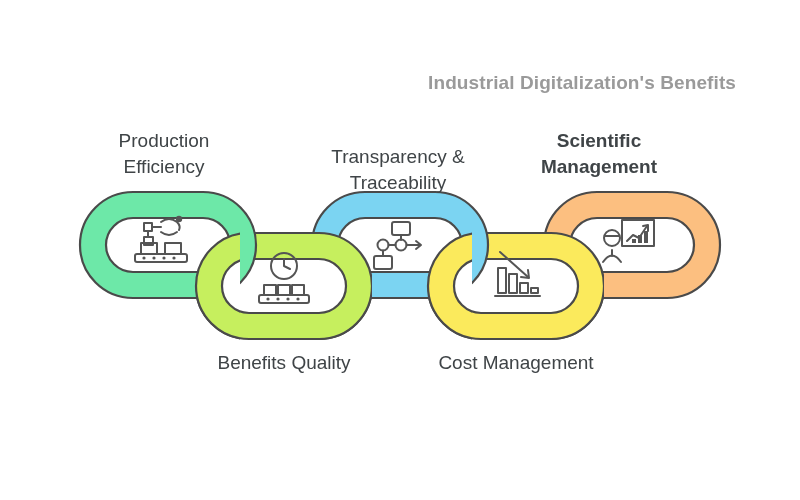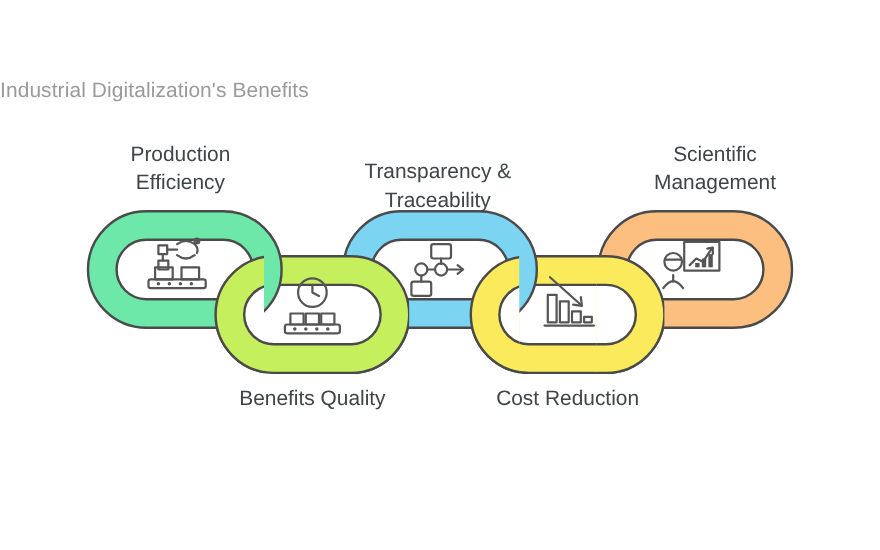--- a/index.html
+++ b/index.html
@@ -18,37 +18,37 @@
     position: absolute;
     left: 0; top: 0;
     width: 800px;
     height: 500px;
   }
   .diagram-title {
     position: absolute;
     left: 0;
     top: 72px;
     width: 736px;
-    text-align: left;
+    text-align: right;
     font-size: 19px;
-    font-weight: 400;
+    font-weight: 700;
     color: #9a9a9a;
     letter-spacing: 0.1px;
   }
   .link-label {
     position: absolute;
     text-align: center;
     font-size: 19px;
     color: #3f4447;
     line-height: 1.35;
     white-space: pre-line;
   }
   .label-top-1 { left: 64px;  top: 128px; width: 200px; text-align: center; }
   .label-top-3 { left: 298px; top: 144px; width: 200px; }
-  .label-top-5 { left: 550px; top: 128px; width: 200px; }
+  .label-top-5 { left: 499px; top: 128px; width: 200px; font-weight: bold; }
   .label-bot-2 { left: 184px; top: 350px; width: 200px; }
   .label-bot-4 { left: 416px; top: 350px; width: 200px; }
 </style>
 </head>
 <body>
 
 <div class="diagram-title">Industrial Digitalization's Benefits</div>
 
 <svg id="canvas" viewBox="0 0 800 500" xmlns="http://www.w3.org/2000/svg">
   <defs>
@@ -182,13 +182,13 @@
 Efficiency</div>
 
 <div class="link-label label-top-3">Transparency &amp;
 Traceability</div>
 
 <div class="link-label label-top-5">Scientific
 Management</div>
 
 <div class="link-label label-bot-2">Benefits Quality</div>
 
-<div class="link-label label-bot-4">Cost Reduction</div>
+<div class="link-label label-bot-4">Cost Management</div>
 
 </body></html>

